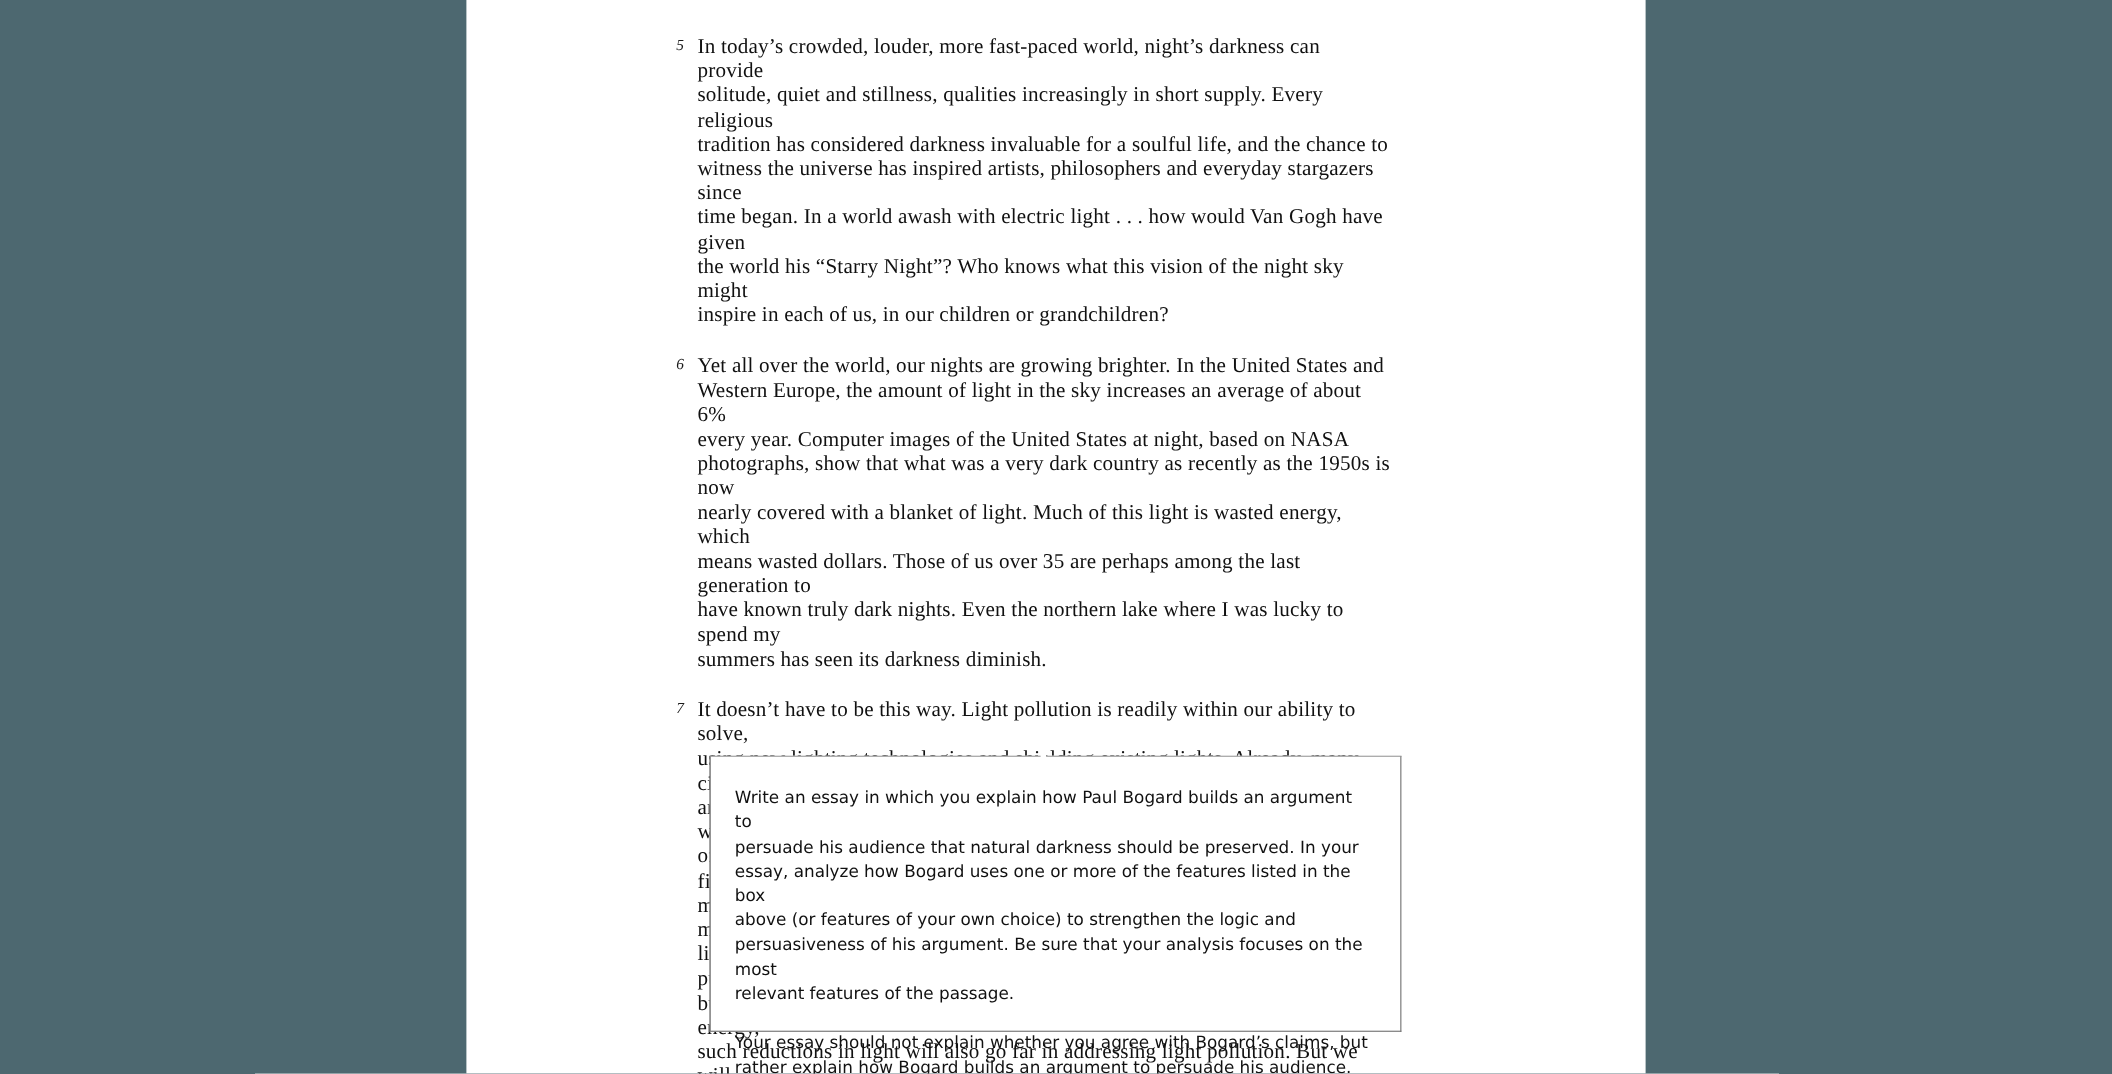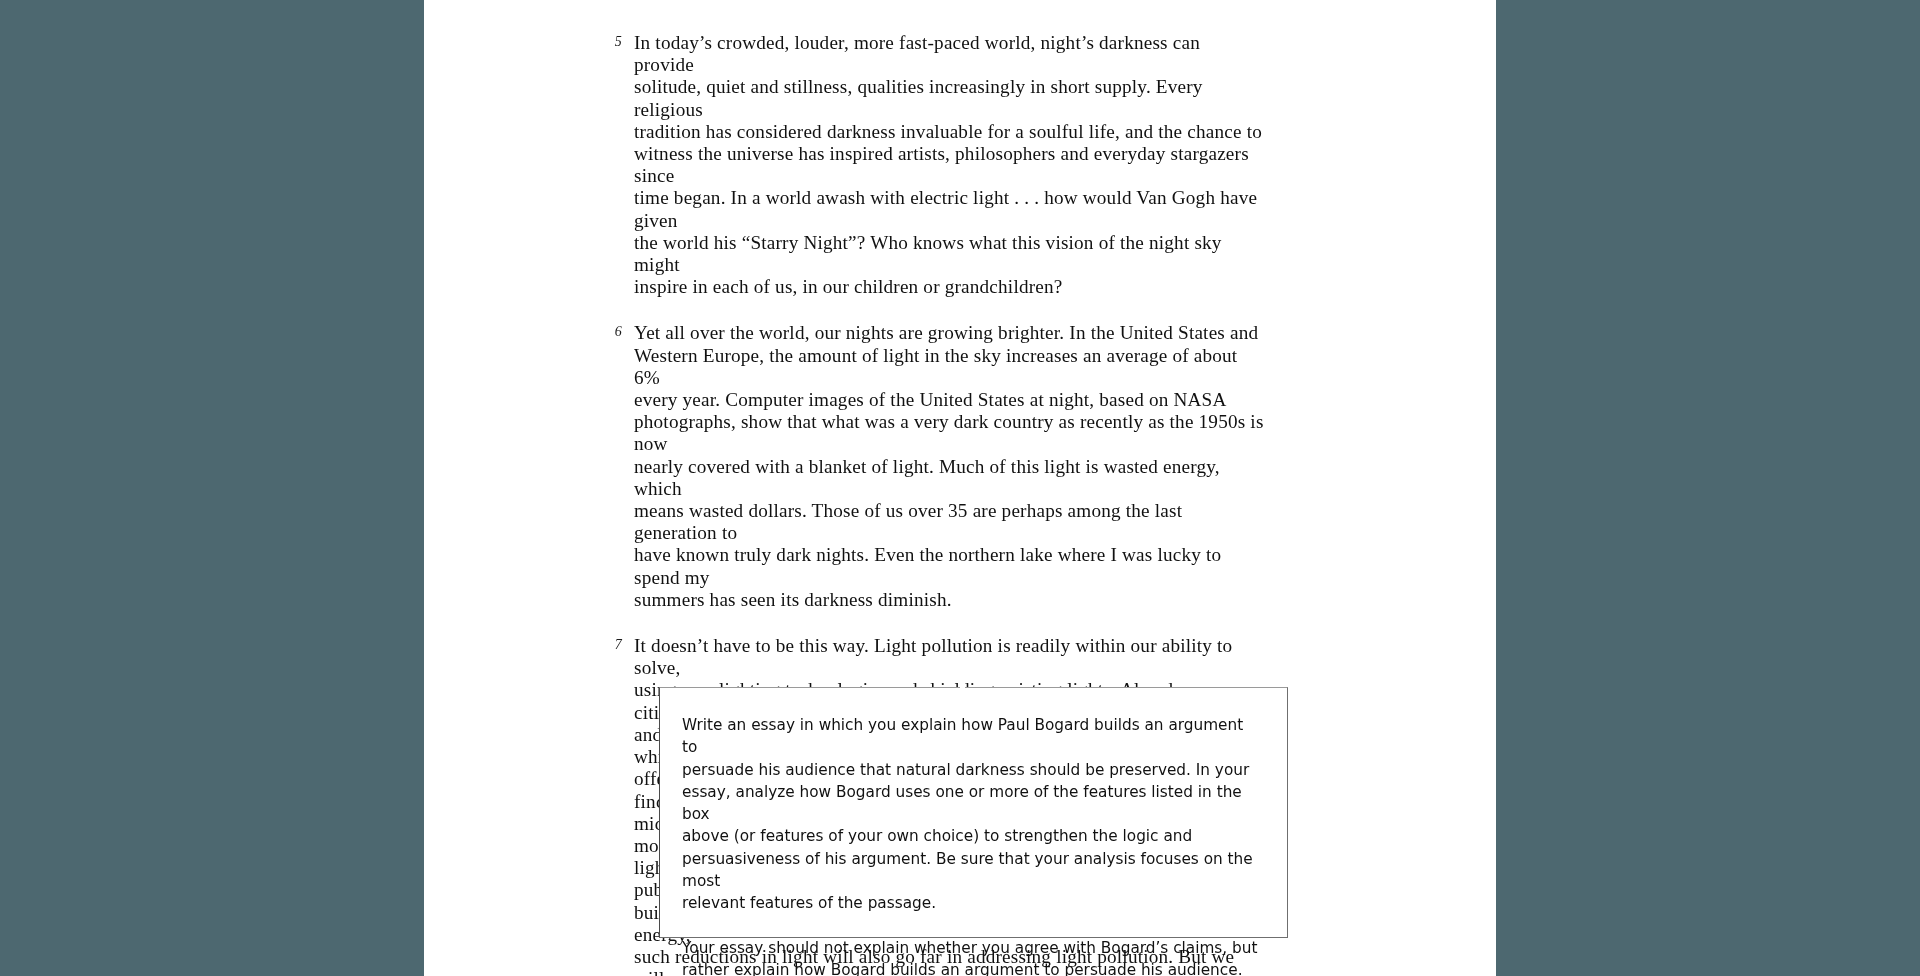--- a/index.html
+++ b/index.html
@@ -71,21 +71,21 @@
   }
 
   .para-text {
     display: block;
     white-space: pre-line;
   }
 
   
   .prompt-box {
     position: absolute;
-    left: 235px;
+    left: 221px;
     top: 687px;
     width: 629px;
     height: 251px;
     box-sizing: border-box;
     border: 1px solid #9a9a9a;
     border-left-color: #4a4a4a;
     border-right-color: #6f6f6f;
     border-bottom-color: #6f6f6f;
     background: #ffffff;
   }

